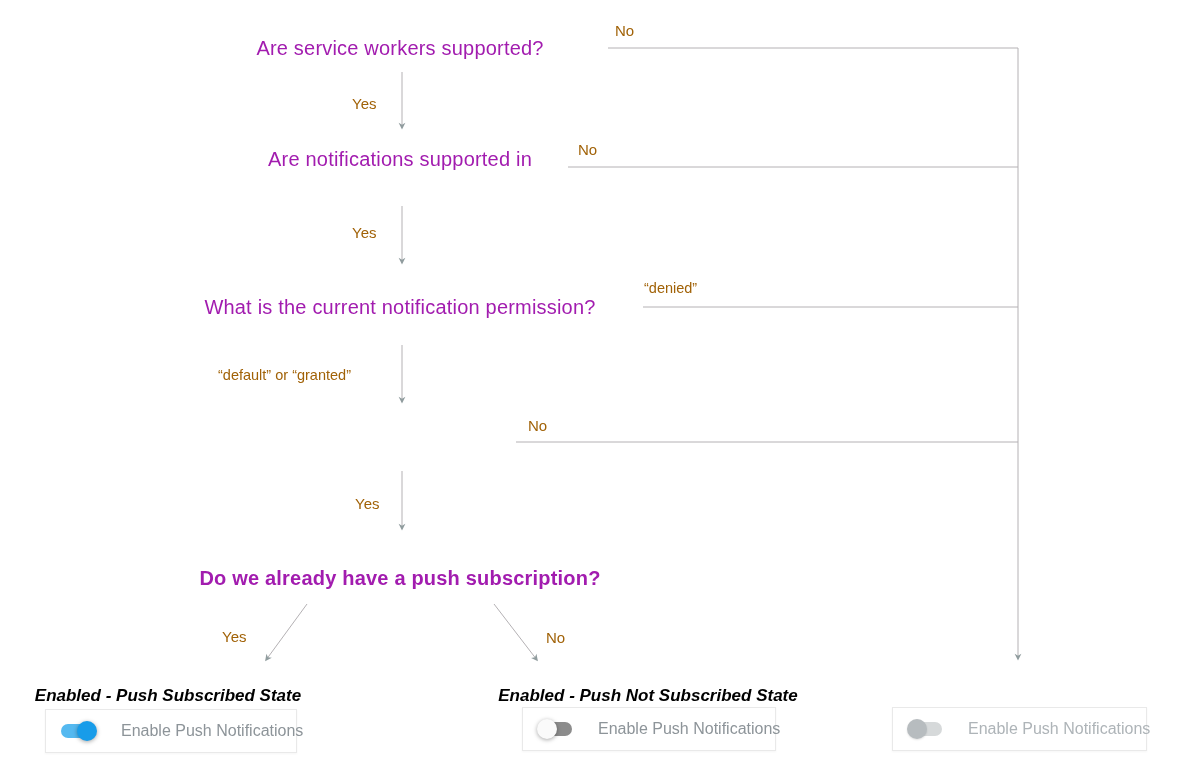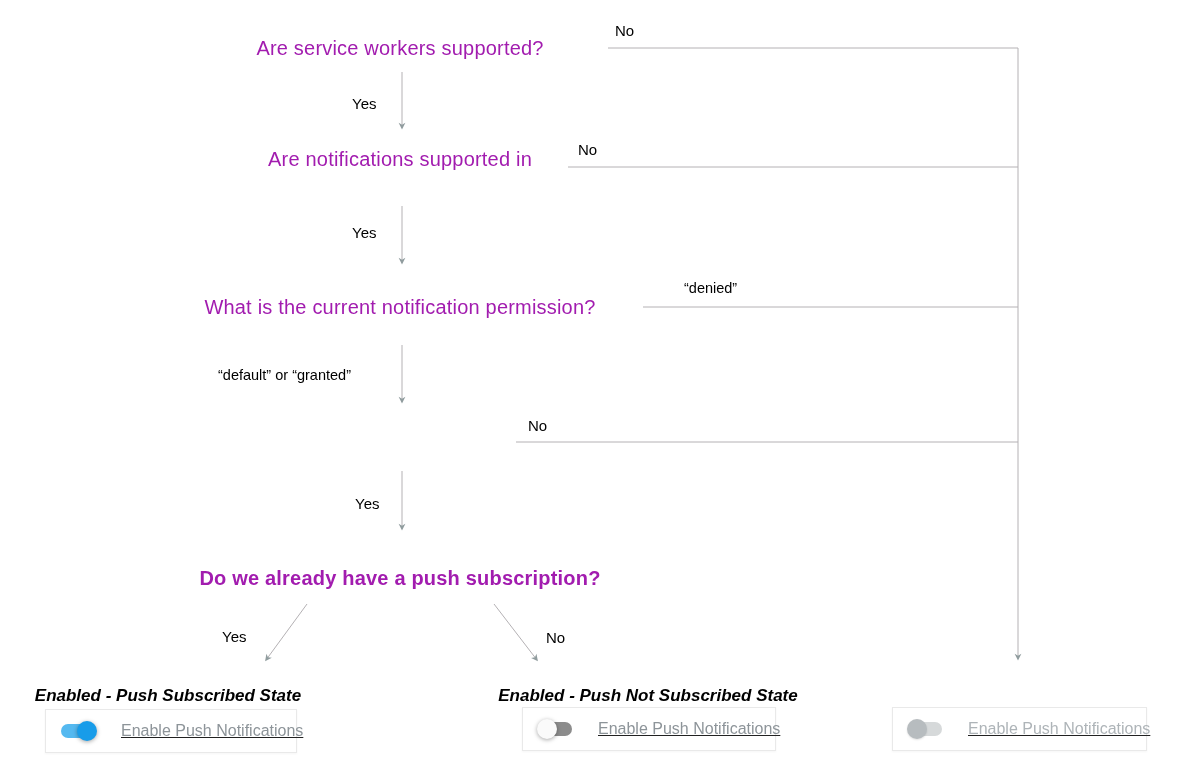--- a/index.html
+++ b/index.html
@@ -7,31 +7,31 @@
     position:relative;width:1179px;height:776px;background:#ffffff;overflow:hidden;
     font-family:"Liberation Sans","DejaVu Sans",sans-serif;color:#212121;
   }
   .lines{position:absolute;left:0;top:0;width:1179px;height:776px;pointer-events:none;}
   .q{
     position:absolute;transform:translateX(-50%);text-align:center;
     font-size:20px;letter-spacing:.2px;color:#a21caf;line-height:30px;white-space:nowrap;
   }
   .q.wrap{white-space:normal;width:340px;}
   .branch{
-    position:absolute;font-size:15px;color:#000000;white-space:nowrap;
+    position:absolute;font-size:15px;color:#a16207;white-space:nowrap;
   }
   .perm{font-size:14.5px;}
   .state-title{
     position:absolute;transform:translateX(-50%);white-space:nowrap;
     font-size:17px;font-weight:bold;font-style:italic;color:#000000;
   }
   .card{
     position:absolute;height:44px;background:#ffffff;border:1px solid #e9e9e9;
     box-shadow:0 1px 2px rgba(0,0,0,0.04);
-    display:flex;align-items:center;box-sizing:border-box;text-decoration:underline;
+    display:flex;align-items:center;box-sizing:border-box;
   }
   .card .label{font-size:16px;color:#8d9499;margin-left:24px;white-space:nowrap;}
   .card.disabled .label{color:#aeb4b8;}
   
   .switch{position:relative;width:37px;height:20px;margin-left:14px;flex:0 0 auto;cursor:pointer;}
   .switch .track{position:absolute;left:1px;top:3px;width:34px;height:14px;border-radius:7px;}
   .switch .knob{position:absolute;top:0;width:20px;height:20px;border-radius:50%;}
   .switch.on .track{background:#55b9f0;}
   .switch.on .knob{right:0;background:#189ce9;box-shadow:0 1px 4px rgba(0,0,0,0.35);}
   .switch.off .track{background:#8c8c8c;}
@@ -72,21 +72,21 @@
   <div class="branch" style="left:615px;top:22px;">No</div>
   <div class="branch" style="left:352px;top:95px;">Yes</div>
 
   <div class="q wrap" style="left:400px;top:144px;">
     <span>Are notifications supported in</span><br>
   </div>
   <div class="branch" style="left:578px;top:141px;">No</div>
   <div class="branch" style="left:352px;top:224px;">Yes</div>
 
   <div class="q" style="left:400px;top:292px;">What is the current notification permission?</div>
-  <div class="branch perm" style="left:684px;top:280px;text-align:center;">“denied”</div>
+  <div class="branch perm" style="left:644px;top:280px;text-align:center;">“denied”</div>
   <div class="branch perm" style="left:218px;top:367px;">“default” or “granted”</div>
 
   <div class="branch" style="left:528px;top:417px;">No</div>
   <div class="branch" style="left:355px;top:495px;">Yes</div>
 
   <div class="q" style="left:400px;top:563px;font-weight:bold;">Do we already have a push subscription?</div>
   <div class="branch" style="left:222px;top:628px;">Yes</div>
   <div class="branch" style="left:546px;top:629px;">No</div>
 
   <div class="state-title" style="left:168px;top:686px;">Enabled - Push Subscribed State</div>

